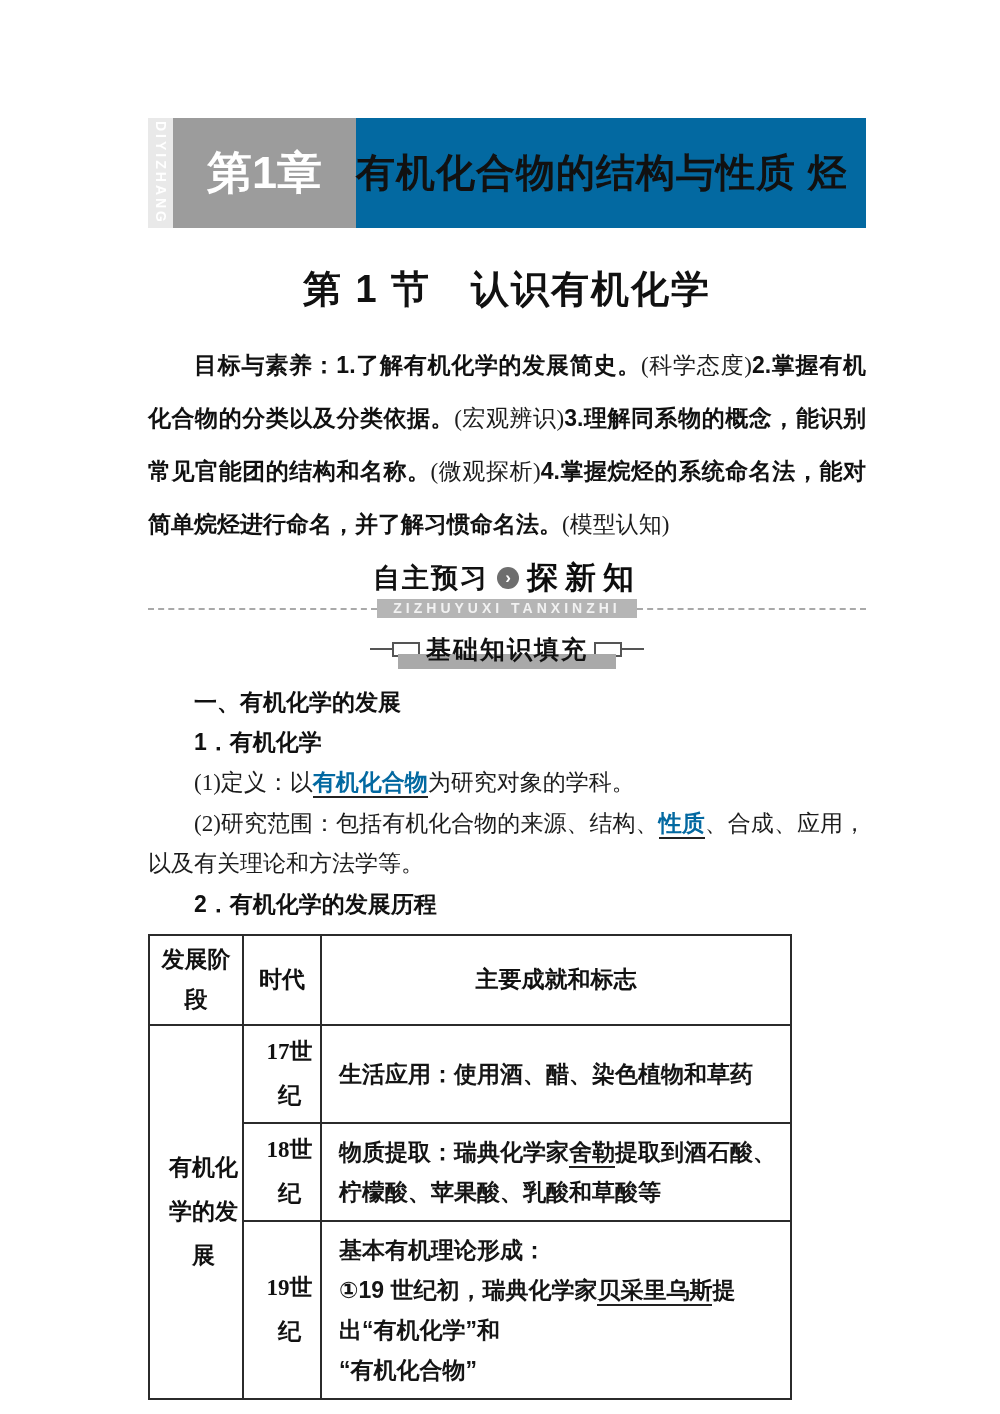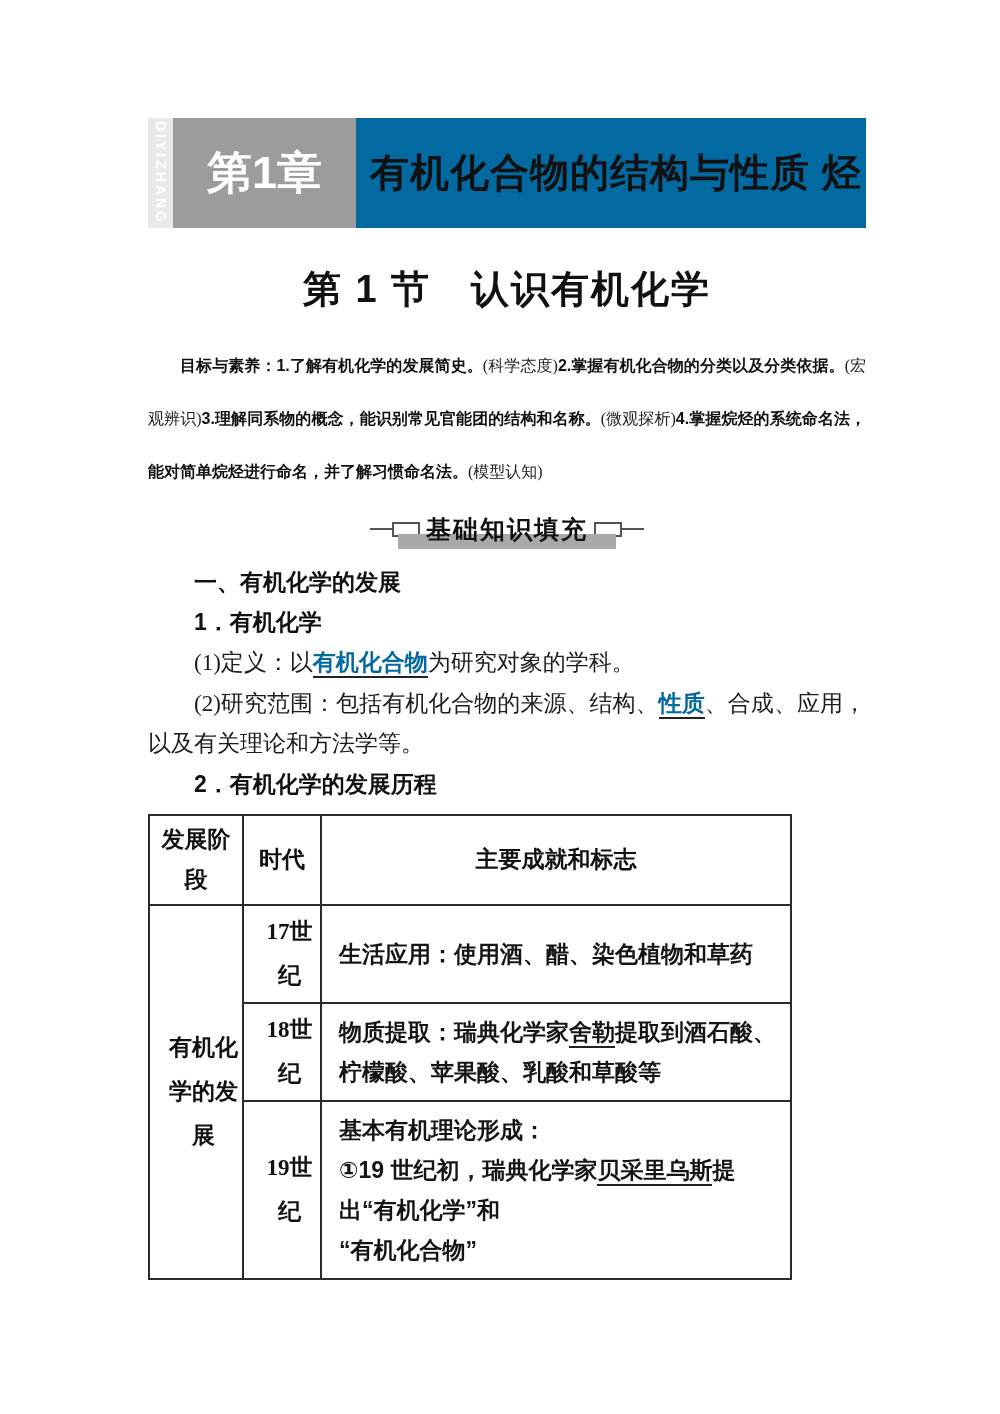--- a/index.html
+++ b/index.html
@@ -46,21 +46,20 @@
     align-items: center;
     justify-content: center;
     font-family: "Liberation Sans", "DejaVu Sans", sans-serif;
     font-weight: bold;
     font-size: 45px;
   }
   .band-title {
     flex: 1;
     display: flex;
     align-items: center;
-    padding-left: 14px;
     font-family: "Liberation Sans", "DejaVu Sans", sans-serif;
     font-weight: bold;
     font-size: 39px;
     color: #111111;
     letter-spacing: 1px;
     white-space: nowrap;
   }
 
   
   .section-title {
@@ -69,21 +68,21 @@
     font-family: "Liberation Sans", "DejaVu Sans", sans-serif;
     font-weight: bold;
     font-size: 38px;
     color: #111111;
     letter-spacing: 2px;
   }
 
   
   .objectives {
     margin-top: 24px;
-    font-size: 16px;
+    font-size: 23px;
     line-height: 53px;
     text-align: justify;
     text-indent: 2em;
   }
   .objectives .seg-b {
     font-family: "Liberation Sans", "DejaVu Sans", sans-serif;
     font-weight: bold;
     color: #111111;
   }
   .objectives .seg-r { font-weight: normal; color: #1c1c1c; }
@@ -253,20 +252,32 @@
     <div class="band-chapterbox">第1章</div>
     <div class="band-title">有机化合物的结构与性质 烃</div>
   </div>
 
   <div class="content section-title">第 1 节　认识有机化学</div>
 
   <div class="content objectives">
     <span class="seg-b">目标与素养：1.了解有机化学的发展简史。</span><span class="seg-r">(科学态度)</span><span class="seg-b">2.掌握有机化合物的分类以及分类依据。</span><span class="seg-r">(宏观辨识)</span><span class="seg-b">3.理解同系物的概念，能识别常见官能团的结构和名称。</span><span class="seg-r">(微观探析)</span><span class="seg-b">4.掌握烷烃的系统命名法，能对简单烷烃进行命名，并了解习惯命名法。</span><span class="seg-r">(模型认知)</span>
   </div>
 
+  <div class="content banner">
+    <div class="banner-title">
+      <span class="banner-left">自主预习</span>
+      <span class="banner-circle">›</span>
+      <span class="banner-right">探新知</span>
+    </div>
+    <div class="banner-sep">
+      <span class="dash"></span>
+      <span class="rom-bar">ZIZHUYUXI TANXINZHI</span>
+      <span class="dash"></span>
+    </div>
+  </div>
 
   <div class="content badge-row">
     <span class="badge-side">
         <span class="line"></span>
         <span class="box"></span>
       </span>
     <span class="badge-text">
       <span class="shadow"></span>
       <span class="label">基础知识填充</span>
     </span>

